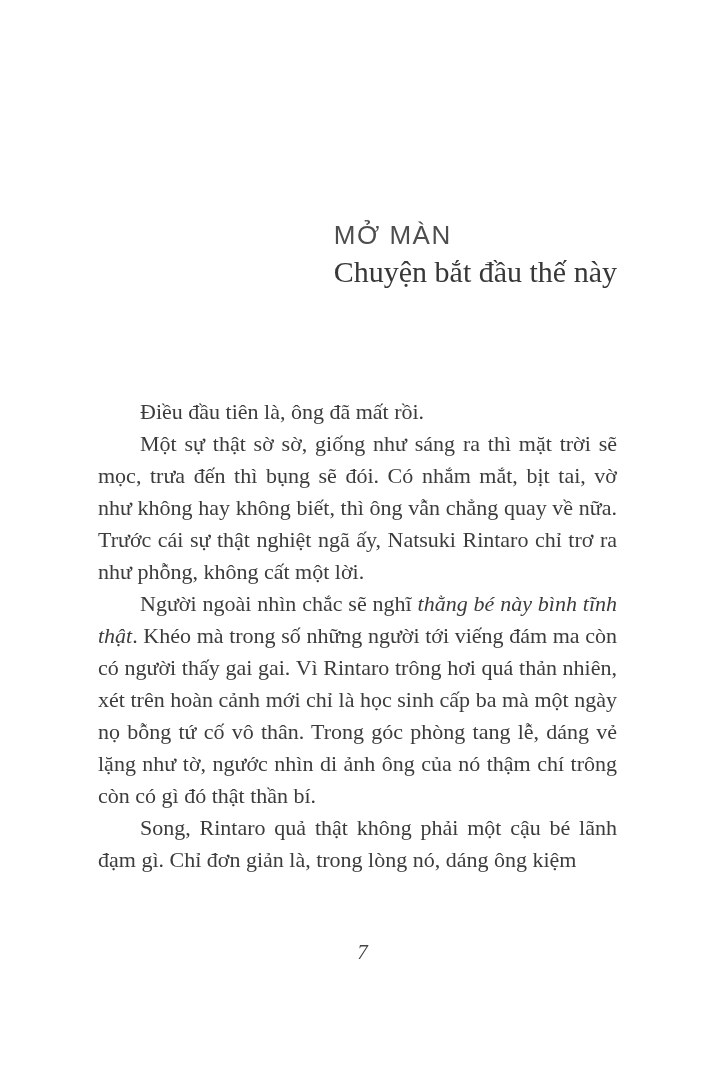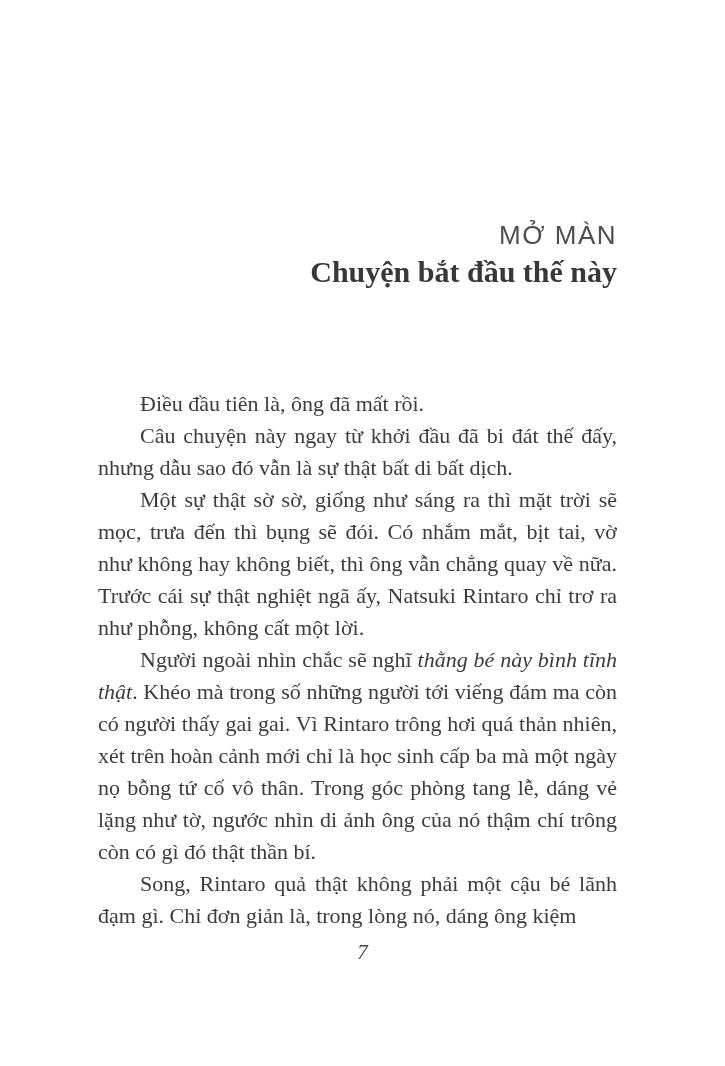--- a/index.html
+++ b/index.html
@@ -12,42 +12,41 @@
     width: 725px;
     height: 1066px;
     background: #ffffff;
     overflow: hidden;
     font-family: "Liberation Serif", "DejaVu Serif", serif;
   }
   .chapter-header {
     position: absolute;
     top: 220px;
     right: 108px;
-    text-align: right;
   }
   .kicker {
     font-family: "Liberation Sans", "DejaVu Sans", sans-serif;
     font-weight: 300;
     font-size: 26px;
     line-height: 30px;
     letter-spacing: 1.5px;
     color: #4e4e4e;
   }
   .title {
     margin: 4px 0 0 0;
     font-family: "Liberation Serif", "DejaVu Serif", serif;
-    font-weight: 700;
+    font-weight: 400;
     font-size: 30px;
     line-height: 36px;
     color: #383838;
   }
   .body-text {
     position: absolute;
     left: 98px;
-    top: 388px;
+    top: 396px;
     width: 519px;
     font-size: 22px;
     line-height: 32px;
     color: #3c3c3c;
     text-align: justify;
   }
   .body-text p {
     margin: 0;
     padding: 0;
     text-indent: 42px;
@@ -74,21 +73,20 @@
 
 <div class="page">
 
   <header class="chapter-header">
     <div class="kicker">MỞ MÀN</div>
     <h1 class="title">Chuyện bắt đầu thế này</h1>
   </header>
 
   <main class="body-text">
       <p><span>Điều đầu tiên là, ông đã mất rồi.</span></p>
-      <p><span>Câu chuyện này ngay từ khởi đầu đã bi đát thế đấy, nhưng dẫu sao đó vẫn là sự thật bất di bất dịch.</span></p>
       <p><span>Một sự thật sờ sờ, giống như sáng ra thì mặt trời sẽ mọc, trưa đến thì bụng sẽ đói. Có nhắm mắt, bịt tai, vờ như không hay không biết, thì ông vẫn chẳng quay về nữa. Trước cái sự thật nghiệt ngã ấy, Natsuki Rintaro chỉ trơ ra như phỗng, không cất một lời.</span></p>
       <p><span>Người ngoài nhìn chắc sẽ nghĩ </span><span class="italic">thằng bé này bình tĩnh thật</span><span>. Khéo mà trong số những người tới viếng đám ma còn có người thấy gai gai. Vì Rintaro trông hơi quá thản nhiên, xét trên hoàn cảnh mới chỉ là học sinh cấp ba mà một ngày nọ bỗng tứ cố vô thân. Trong góc phòng tang lễ, dáng vẻ lặng như tờ, ngước nhìn di ảnh ông của nó thậm chí trông còn có gì đó thật thần bí.</span></p>
       <p><span>Song, Rintaro quả thật không phải một cậu bé lãnh đạm gì. Chỉ đơn giản là, trong lòng nó, dáng ông kiệm</span></p>
     </main>
 
   <footer class="page-footer">
     <span class="pagenum">7</span>
   </footer>
 
 </div>

